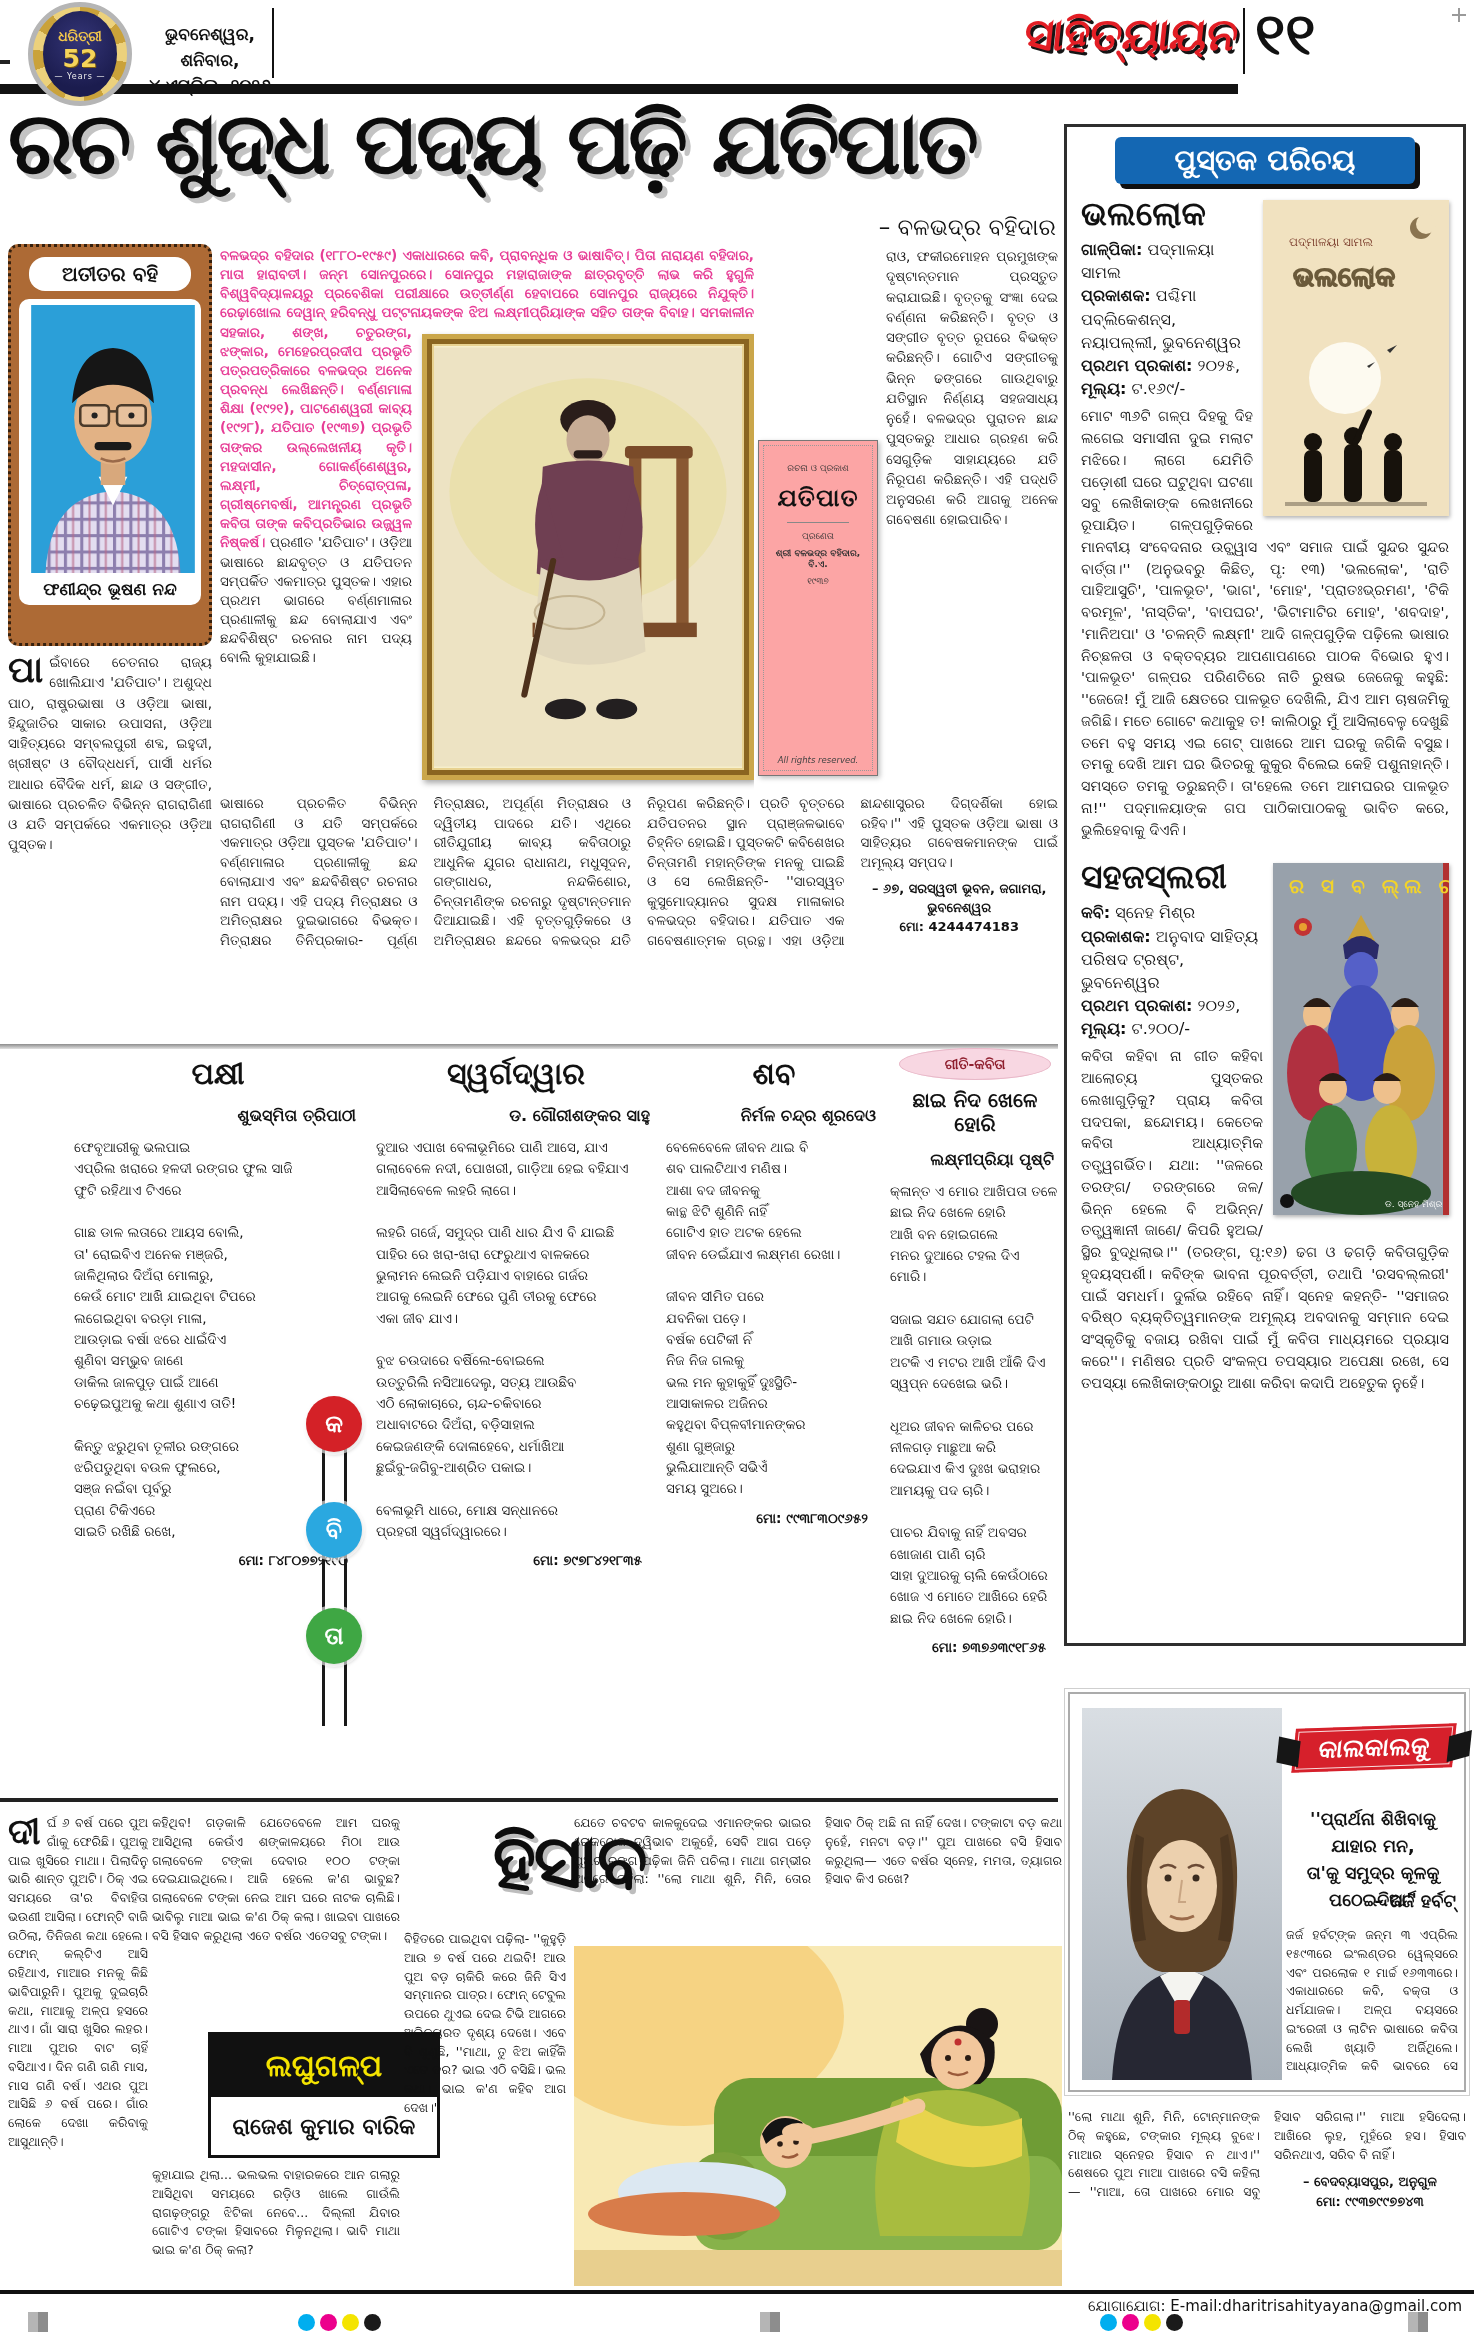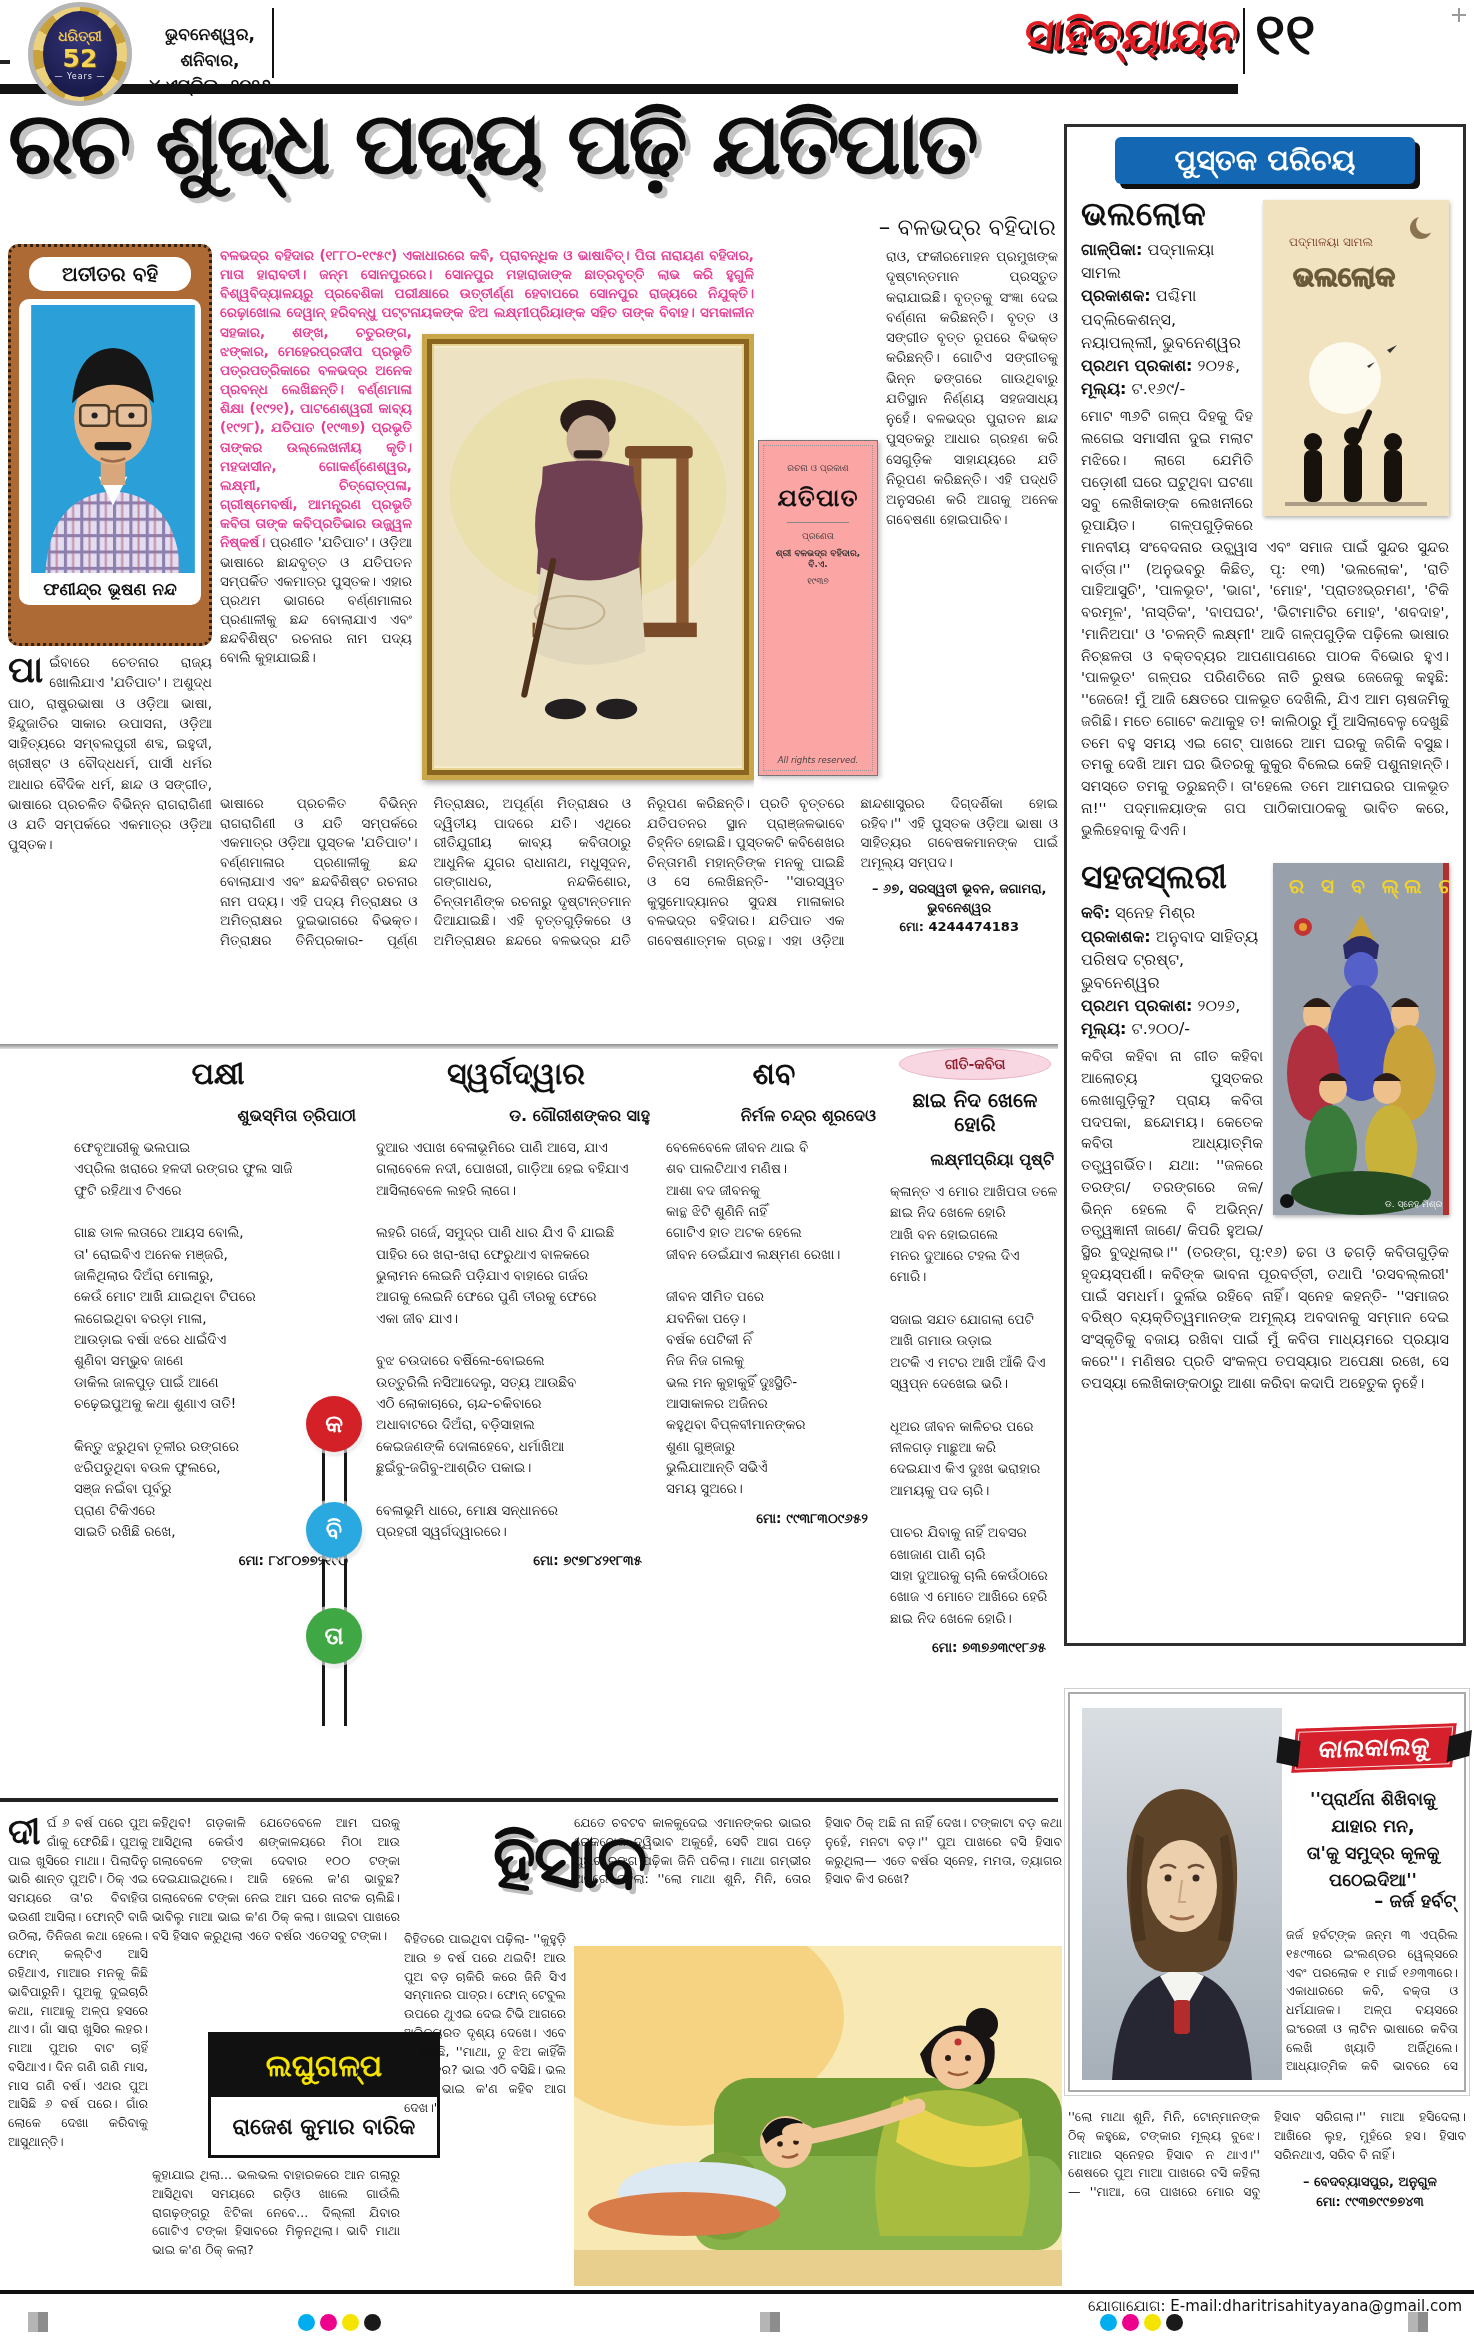--- a/index.html
+++ b/index.html
@@ -76,21 +76,21 @@
   .bk-field b { font-weight:bold; }
   .bk-review { font-size:14.5px; line-height:1.5; text-align:justify; margin-top:6px; }
   .book-block + .book-block { margin-top:16px; }
 
   
   .quote-box { left:1068px; top:1692px; width:398px; height:400px; border:2px solid #ababab; box-shadow:0 0 0 3px #fff, 0 0 0 4px #cfcfcf; background:#fff; }
   .qb-portrait { position:absolute; left:12px; top:14px; width:200px; height:372px; }
   .qb-ribbon { position:absolute; left:224px; top:32px; width:160px; height:44px; background:#d6202b; color:#fff; font-size:25px; font-weight:bold; display:flex; align-items:center; justify-content:center; transform:skewX(-8deg) rotate(-2deg); box-shadow:inset 0 0 0 3px #d6202b, inset 0 0 0 4px rgba(255,255,255,.85); }
   .qb-ribbon::before { content:""; position:absolute; left:-16px; top:10px; width:22px; height:26px; background:#161616; transform:skewY(14deg); z-index:-1; }
   .qb-ribbon::after { content:""; position:absolute; right:-16px; top:10px; width:22px; height:26px; background:#161616; transform:skewY(-14deg); z-index:-1; }
-  .qb-quote { position:absolute; left:216px; top:92px; width:174px; text-align:center; font-size:17.5px; font-weight:bold; line-height:1.55; }
+  .qb-quote { position:absolute; left:216px; top:112px; width:174px; text-align:center; font-size:17.5px; font-weight:bold; line-height:1.55; }
   .qb-attr { position:absolute; left:216px; top:196px; width:170px; text-align:right; font-size:18px; font-weight:bold; }
   .qb-bio { position:absolute; left:216px; top:232px; width:172px; height:152px; overflow:hidden; font-size:12.5px; line-height:1.5; text-align:justify; }
 
   
   .story-col { top:1814px; overflow:hidden; font-size:12.5px; line-height:1.5; text-align:justify; }
   .story-title { left:404px; top:1818px; width:330px; text-align:center; font-size:74px; font-weight:800; letter-spacing:-2px; color:#0d0d0d; text-shadow:4px 4px 0 #bdbdbd; }
   .genre-box { left:208px; top:2032px; width:232px; height:126px; border:3px solid #111; }
   .genre-top { height:62px; background:#111; color:#f5e400; font-size:30px; font-weight:bold; display:flex; align-items:center; justify-content:center; }
   .genre-bottom { height:58px; background:#fff; font-size:22px; font-weight:bold; display:flex; align-items:center; justify-content:center; }
   .cartoon { left:574px; top:1946px; width:488px; height:340px; }

